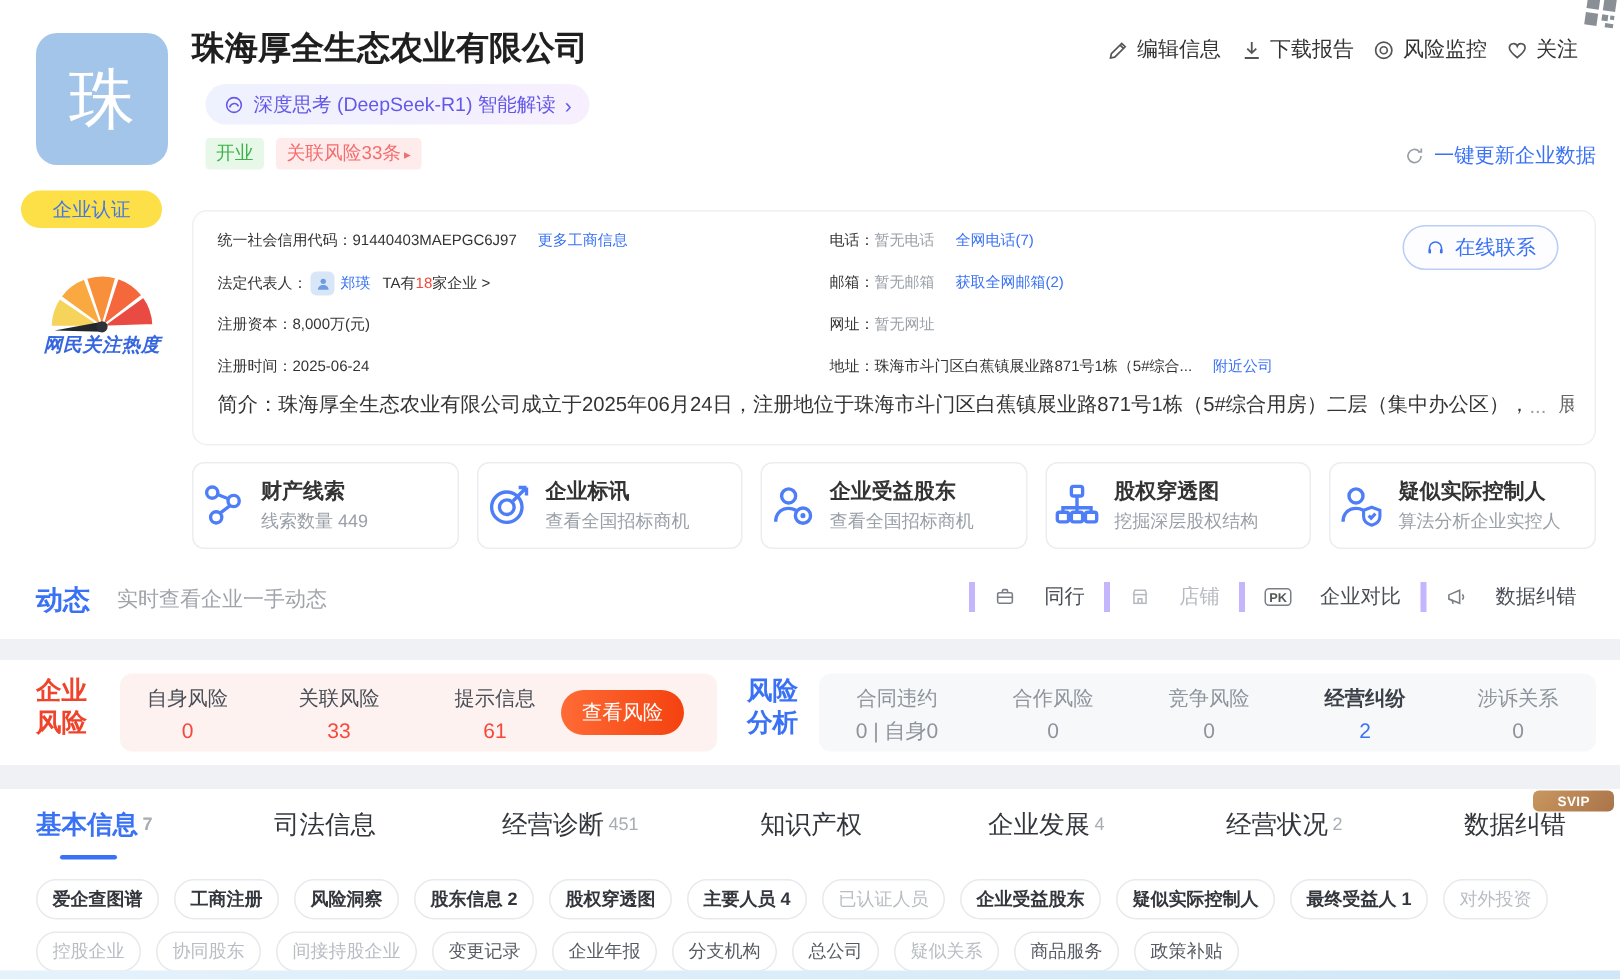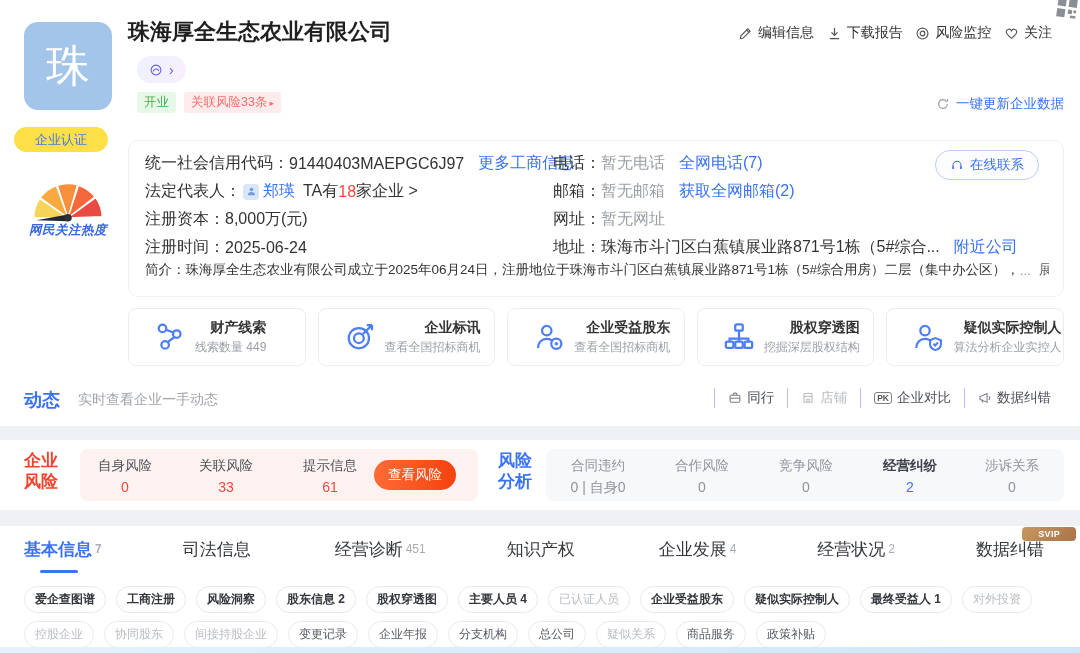--- a/index.html
+++ b/index.html
@@ -34,49 +34,49 @@
   .badge-risk { background:#fdeceb; color:#f56c6c; font-size:12.5px; padding:2px 7px; border-radius:3px;
                 display:inline-flex; align-items:center; gap:2px; }
   .badge-risk .arrow { font-size:9px; }
   .update-link { top:95px; left:920px; width:144px; display:flex; align-items:center; gap:6px;
                  color:#3a72f5; font-size:13.5px; justify-content:flex-end; }
   .update-link .ico { color:#9aa0a8; }
 
   
   .info-panel { left:128px; top:140px; width:936px; height:157px;
                 border:1px solid #eef0f3; border-radius:10px; background:#fff; }
-  .irow { position:absolute; font-size:16px; white-space:nowrap; display:flex; align-items:center; }
+  .irow { position:absolute; font-size:10px; white-space:nowrap; display:flex; align-items:center; }
   .ilabel { color:#333; }
   .ival { color:#333; }
   .iempty { color:#9aa0a8; }
   .ilink { color:#3a72f5; cursor:pointer; }
   .gap8 { margin-left:8px; } .gap14 { margin-left:14px; }
   .rep-avatar { width:16px; height:16px; border-radius:4px; background:#d8e6f8; color:#6f9be0;
                 display:inline-flex; align-items:center; justify-content:center; margin:0 4px 0 2px; }
   .red { color:#f5483b; }
   .contact-btn { position:absolute; right:24px; top:9px; height:30px; padding:0 14px;
                  border:1px solid #b9cdf7; border-radius:16px; background:#fdfdff; color:#3a72f5;
                  font-size:13.5px; display:inline-flex; align-items:center; gap:6px; cursor:pointer; }
   .intro-row { left:16px; top:120px; width:904px; font-size:13.5px; white-space:nowrap; overflow:hidden; }
   .expand { color:#666; margin-left:8px; }
 
   
   .cards { left:128px; top:308px; width:936px; display:flex; gap:12px; }
   .fcard { flex:1; height:58px; border:1px solid #ecedf0; border-radius:8px; background:#fff;
-           display:flex; align-items:center; padding-left:26px; gap:10px; cursor:pointer;text-align:right; }
+           display:flex; align-items:center; padding-left:5px; gap:10px; cursor:pointer; }
   .fcard .ico { color:#4d7df7; }
   .fcard-title { font-size:14px; color:#333; font-weight:600; line-height:17px; }
   .fcard-sub { font-size:12px; color:#9aa0a8; margin-top:3px; }
 
   
   .dyn-title { left:24px; top:388px; font-size:18px; font-weight:700; color:#3a72f5; }
   .dyn-sub { left:78px; top:391px; font-size:14px; color:#a0a4ab; }
   .dyn-links { top:388px; right:16px; display:flex; }
-  .dyn-item { display:flex; align-items:center; gap:5px; padding:0 13px; font-size:13.5px;
-              color:#4a4e57; border-left:1px solid #c4b5fd; height:20px; cursor:pointer; }
+  .dyn-item { display:flex; align-items:center; gap:19px; padding:0 13px; font-size:13.5px;
+              color:#4a4e57; border-left:4px solid #c4b5fd; height:20px; cursor:pointer; }
   .dyn-item .ico { color:#7a7e87; }
   .dyn-item.dim, .dyn-item.dim .ico { color:#b7bac0; }
   .pk-box { font-size:8.5px; font-weight:700; border:1.2px solid #7a7e87; border-radius:3px;
             padding:1px 2px; line-height:1; color:#555; }
   .band { left:0; width:1080px; background:#eff1f5; }
 
   
   .risk-title { left:24px; top:450px; font-size:17px; font-weight:700; color:#f0432c; line-height:21px; }
   .risk-panel { left:80px; top:449px; width:398px; height:52px; border-radius:8px; background:#fdf2f0; }
   .stat { position:absolute; top:8px; width:90px; text-align:center; }
@@ -261,20 +261,21 @@
         <use href="#i-qr"></use>
       </svg>
   </span>
 
   <div class="abs ai-badge">
     <span class="ico">
         <svg width="14" height="14">
           <use href="#i-deepseek"></use>
         </svg>
       </span>
+    <span>深度思考 (DeepSeek-R1) 智能解读</span>
     <span class="ai-arrow">›</span>
   </div>
 
   <div class="abs status-row">
     <span class="badge-open">开业</span>
     <span class="badge-risk">
       <span>关联风险33条</span>
       <span class="arrow">▸</span>
     </span>
   </div>

